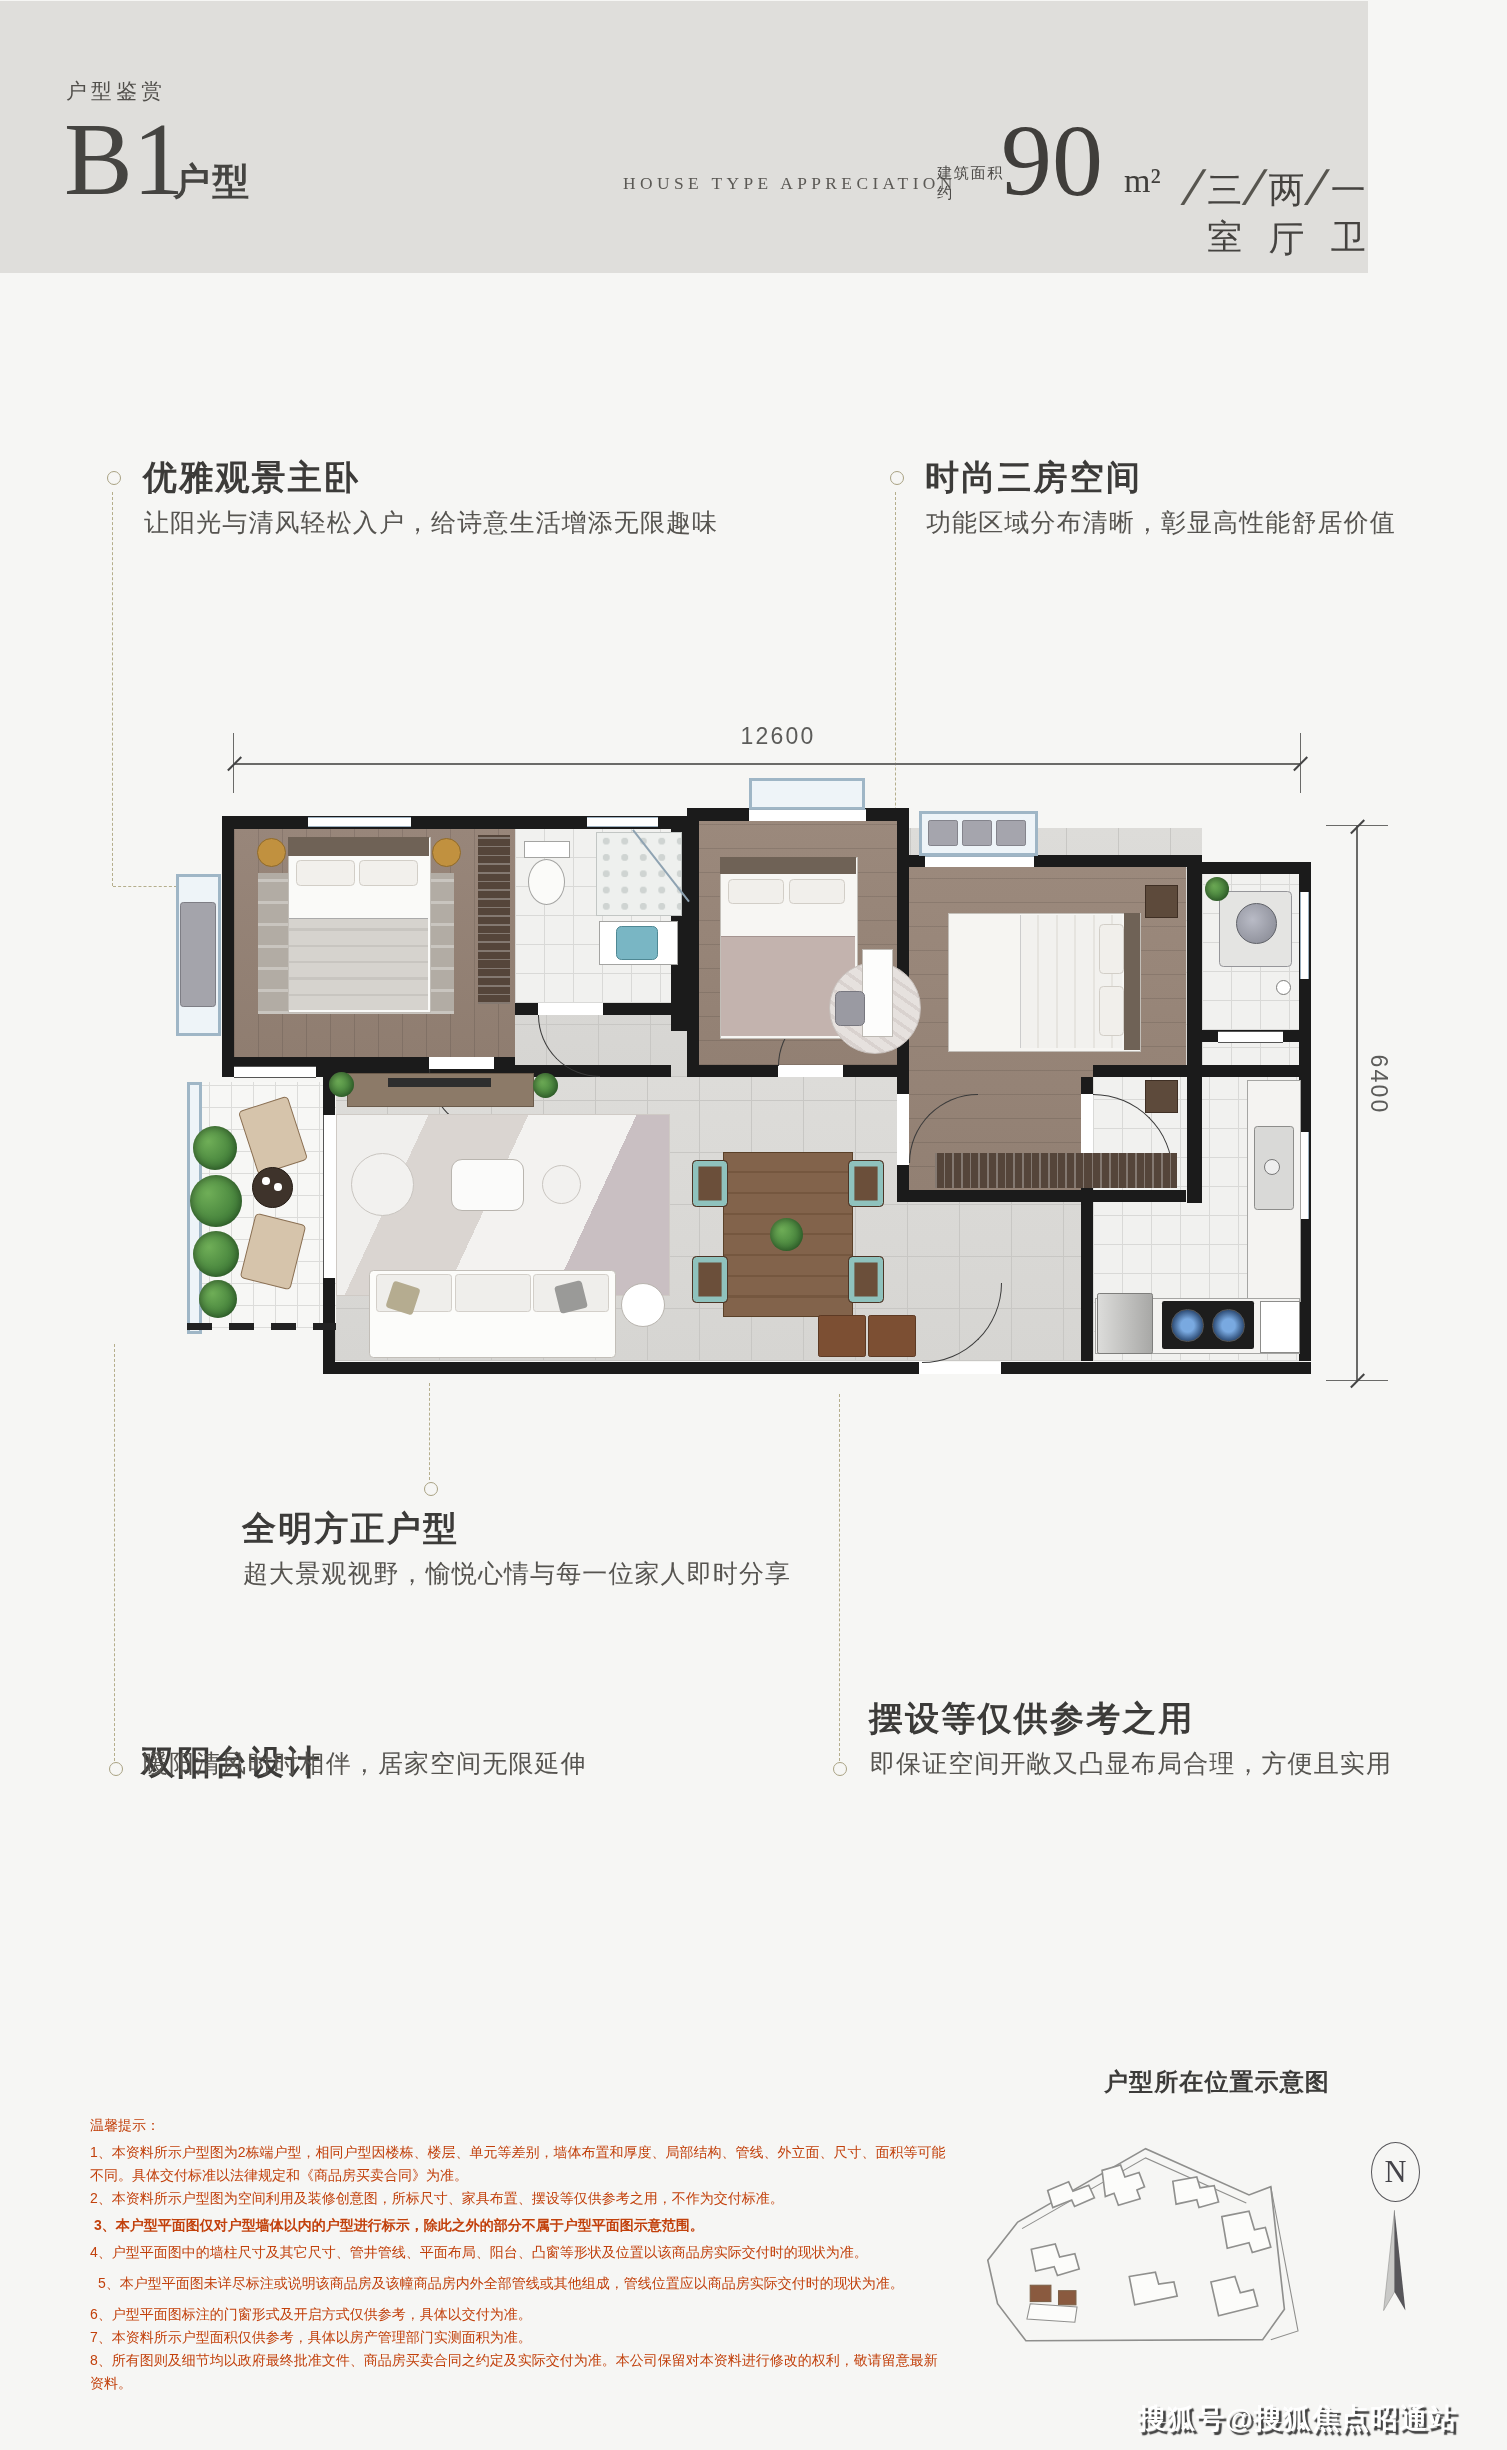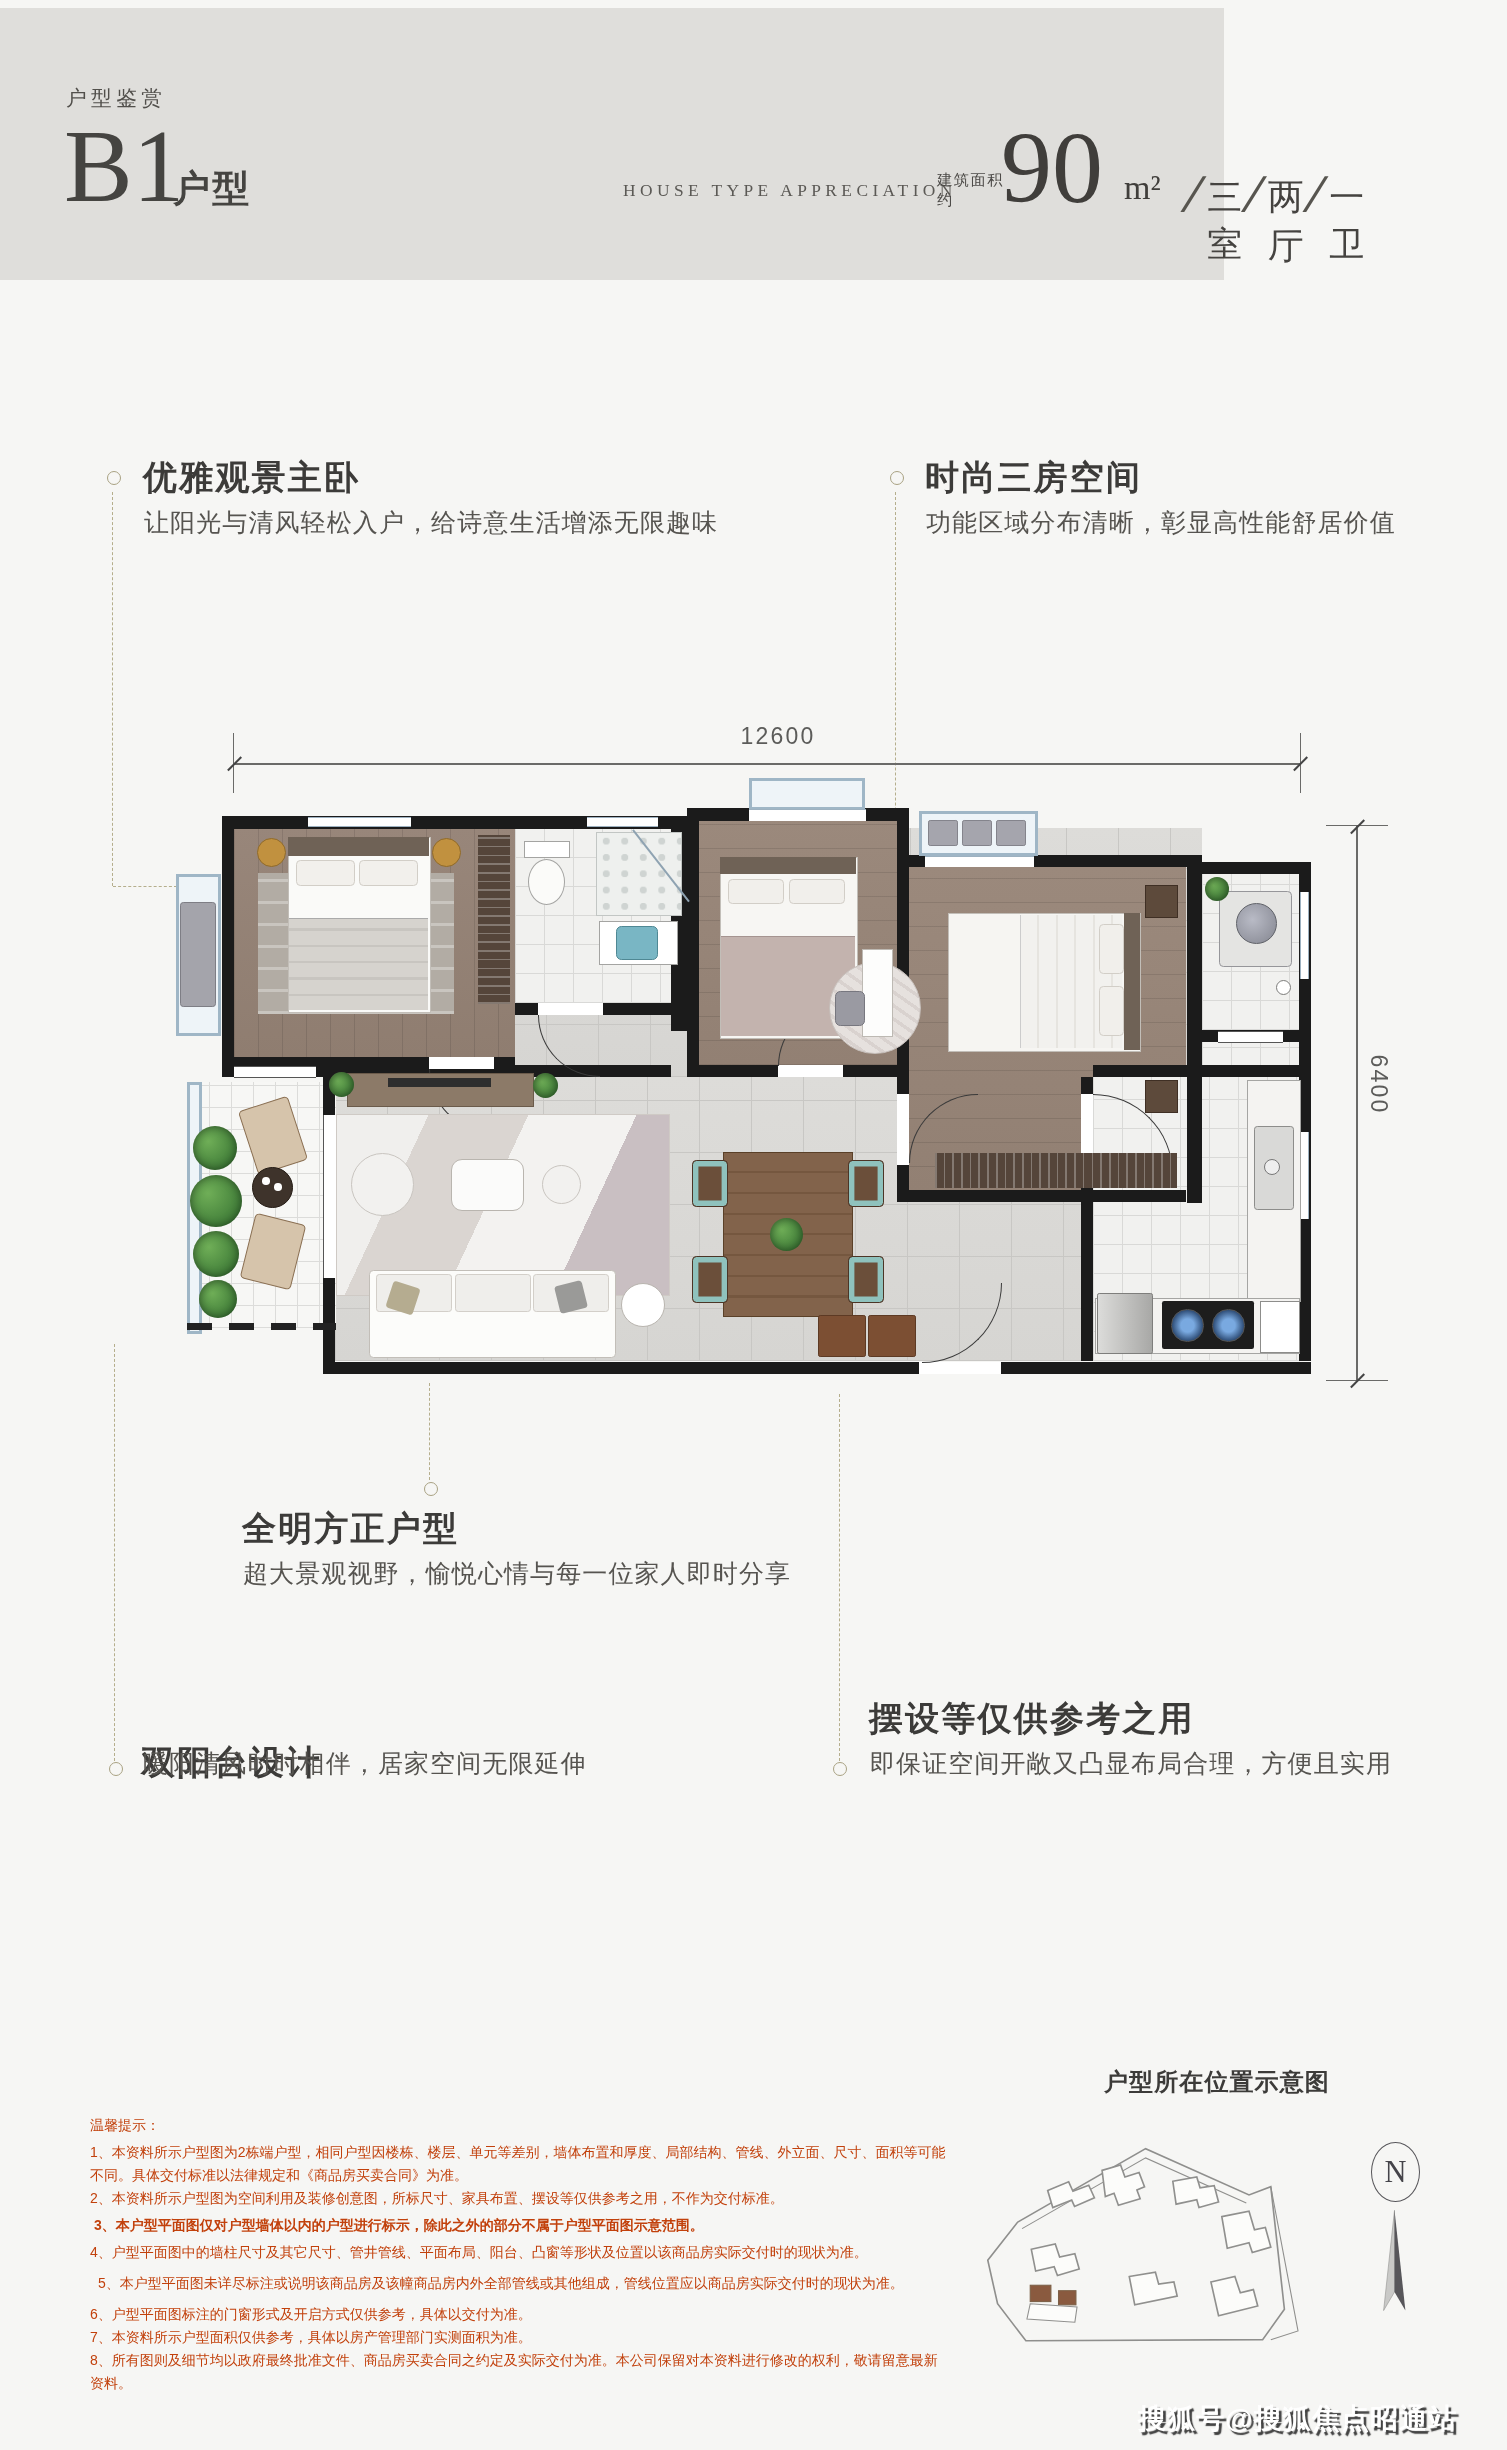--- a/index.html
+++ b/index.html
@@ -1,21 +1,21 @@
 <!DOCTYPE html>
 <html style="font-size:8.7px"><head>
 <meta charset="utf-8">
 <style>
   html,body{margin:0;padding:0;background:#f5f5f3;}
   body{font-family:"Liberation Sans",sans-serif;-webkit-font-smoothing:antialiased;}
   #page{position:relative;width:1508px;height:2450px;overflow:hidden;background:#f6f6f4;}
   .abs{position:absolute;}
   .serif{font-family:"Liberation Serif",serif;}
   
-  #hdr{position:absolute;left:0;top:8px;width:1224px;height:272px;background:#dfdedb;}
+  #hdr{position:absolute;left:0;top:1px;width:1368px;height:272px;background:#dfdedb;}
   
   .ann-t{position:absolute;font-size:34px;font-weight:700;color:#3c3b39;letter-spacing:2.2px;white-space:nowrap;}
   .ann-s{position:absolute;font-size:25px;color:#565450;letter-spacing:1.1px;white-space:nowrap;}
   .dot{position:absolute;width:12px;height:12px;border:1.6px solid #a9a283;border-radius:50%;background:transparent;}
   .dash-v{position:absolute;width:0;border-left:1.6px dashed #b5ae8c;}
   .dash-h{position:absolute;height:0;border-top:1.6px dashed #b5ae8c;}
   
   .dim{position:absolute;background:#6a6a68;}
   .dim-label{position:absolute;font-size:23px;color:#5c5c5a;letter-spacing:2.2px;font-weight:400;}
   .tick{position:absolute;width:18.5px;height:1.6px;background:#444;transform:rotate(-45deg);}

